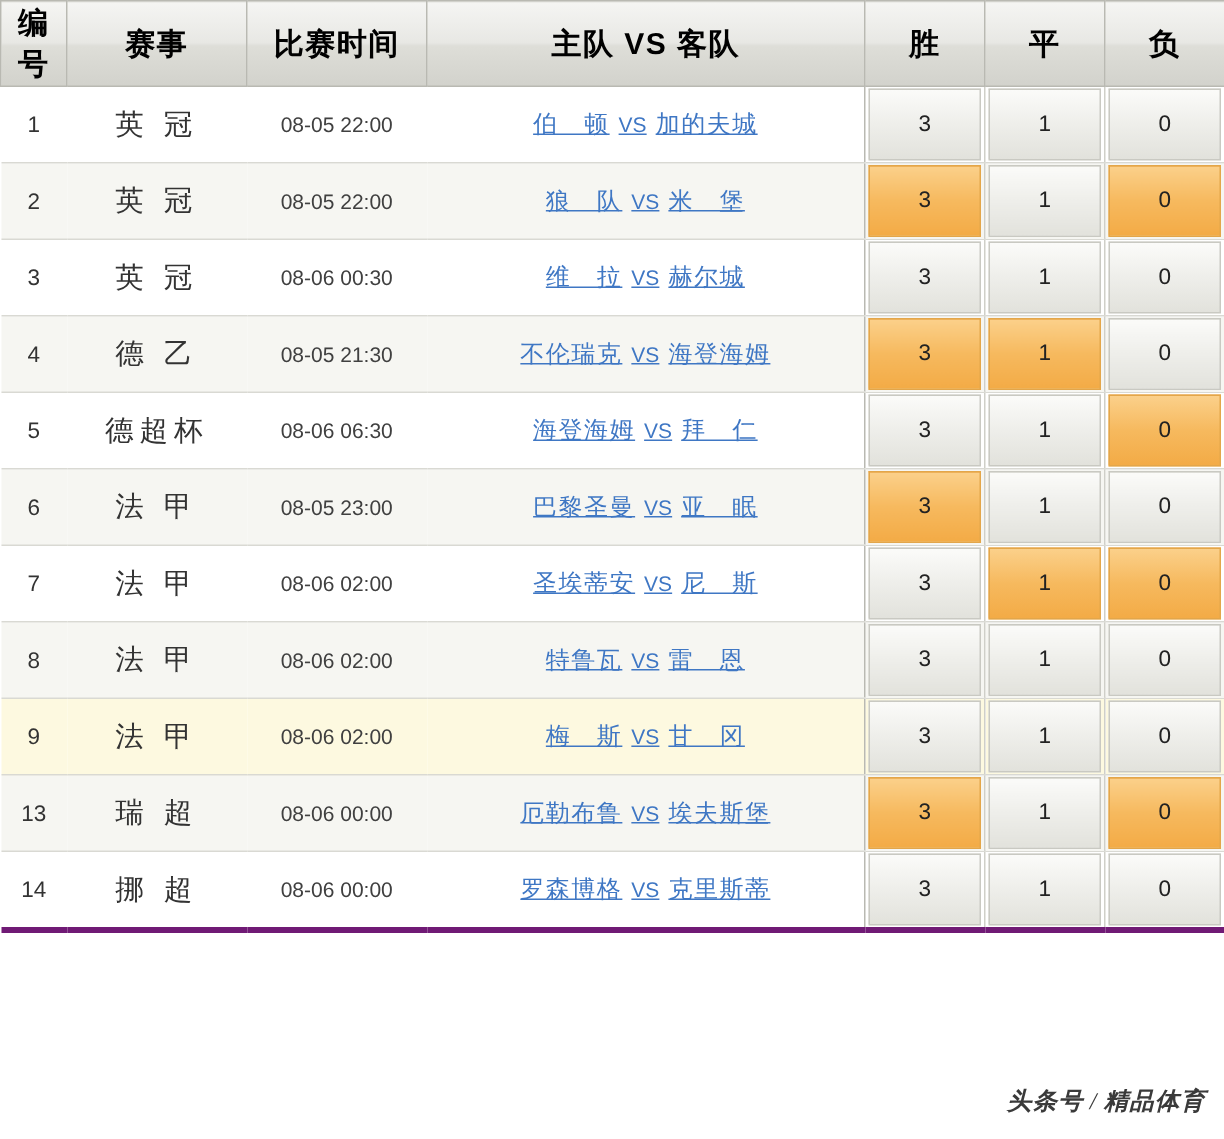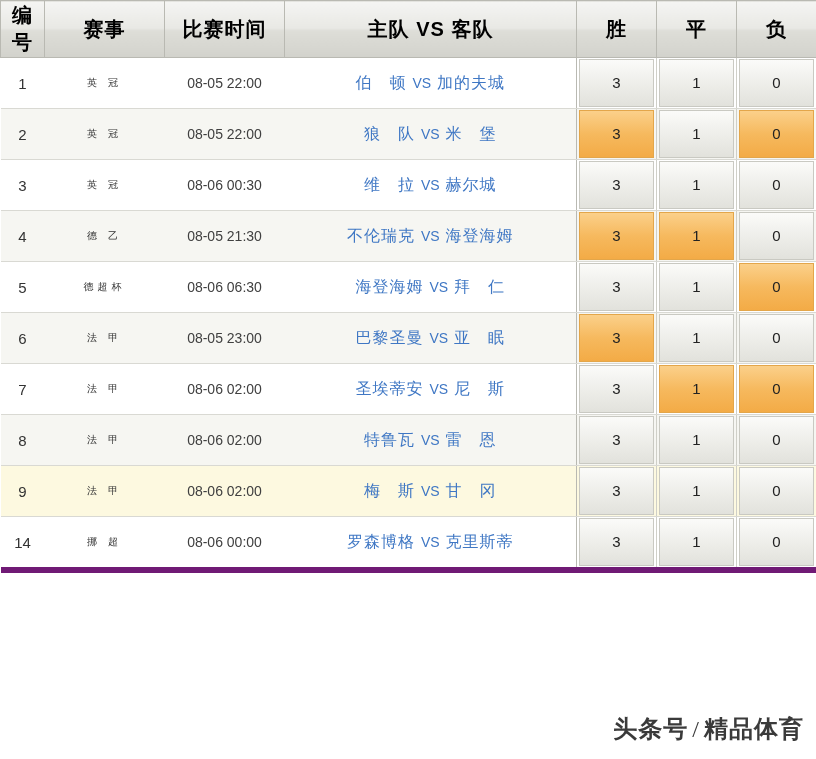--- a/index.html
+++ b/index.html
@@ -50,23 +50,23 @@
     border-bottom: 1px solid #d9d9d3;
     text-align: center;
     vertical-align: middle;
     color: #333;
     background: #ffffff;
   }
   tbody tr.alt td { background: #f6f6f2; }
   tbody tr.highlight td { background: #fdf9e0; }
 
   td.no      { color: #333; font-size: 15px; }
-  td.league  { color: #333; font-size: 10px; letter-spacing: 4px; }
+  td.league  { color: #333; font-size: 19px; letter-spacing: 4px; }
   td.time    { color: #404040; font-size: 14px; }
-  td.teams   { color: #3f77c4; font-size: 16px; white-space: nowrap; }
+  td.teams   { color: #3f77c4; font-size: 16px; white-space: nowrap; text-decoration: underline; }
   td.teams .vs { color: #3f77c4; font-size: 14px; padding: 0 6px; }
   td.teams .tm { letter-spacing: 1px; }
 
   
   td.odd {
     font-size: 15px;
     color: #222;
     border-left: 1px solid #cfcfc8;
     border-right: 1px solid #cfcfc8;
     position: relative;
@@ -87,31 +87,32 @@
     border: 1px solid #e0a martial;
     border-color: #e3a64a;
   }
   td.odd .box.underline {
     text-decoration: underline;
     color: #c0392b;
   }
   td.first-odd { border-left: 1px solid #b9b9b2; }
   td.last-odd  { border-right: 1px solid #b9b9b2; }
 
-  tbody tr:last-child td { border-bottom: 6px solid #701a75; }
+  tbody tr:last-child td { border-bottom: 4px solid #701a75; }
 
   #watermark {
     position: absolute;
     right: 12px;
     bottom: 14px;
-    font-size: 24px;
+    font-size: 16px;
     color: #3a3a3a;
     font-weight: bold;
     letter-spacing: 1px;
     font-family: "Liberation Serif", serif;
+    font-style: italic;
   }
   #watermark .sep { font-weight: normal; padding: 0 4px; }
 </style>
 </head>
 <body>
 
 <div id="wrap">
 
   <table class="match-table">
     <colgroup>
@@ -263,20 +264,35 @@
           <td class="odd first-odd">
             <span class="box grey">3</span>
           </td>
           <td class="odd ">
             <span class="box grey">1</span>
           </td>
           <td class="odd last-odd">
             <span class="box grey">0</span>
           </td>
         </tr>
+        <tr class="alt">
+          <td class="no">13</td>
+          <td class="league">瑞 超</td>
+          <td class="time">08-06 00:00</td>
+          <td class="teams"><span class="tm">厄勒布鲁</span><span class="vs">VS</span><span class="tm">埃夫斯堡</span></td>
+          <td class="odd first-odd">
+            <span class="box orange">3</span>
+          </td>
+          <td class="odd ">
+            <span class="box grey">1</span>
+          </td>
+          <td class="odd last-odd">
+            <span class="box orange">0</span>
+          </td>
+        </tr>
         <tr>
           <td class="no">14</td>
           <td class="league">挪 超</td>
           <td class="time">08-06 00:00</td>
           <td class="teams"><span class="tm">罗森博格</span><span class="vs">VS</span><span class="tm">克里斯蒂</span></td>
           <td class="odd first-odd">
             <span class="box grey">3</span>
           </td>
           <td class="odd ">
             <span class="box grey">1</span>

